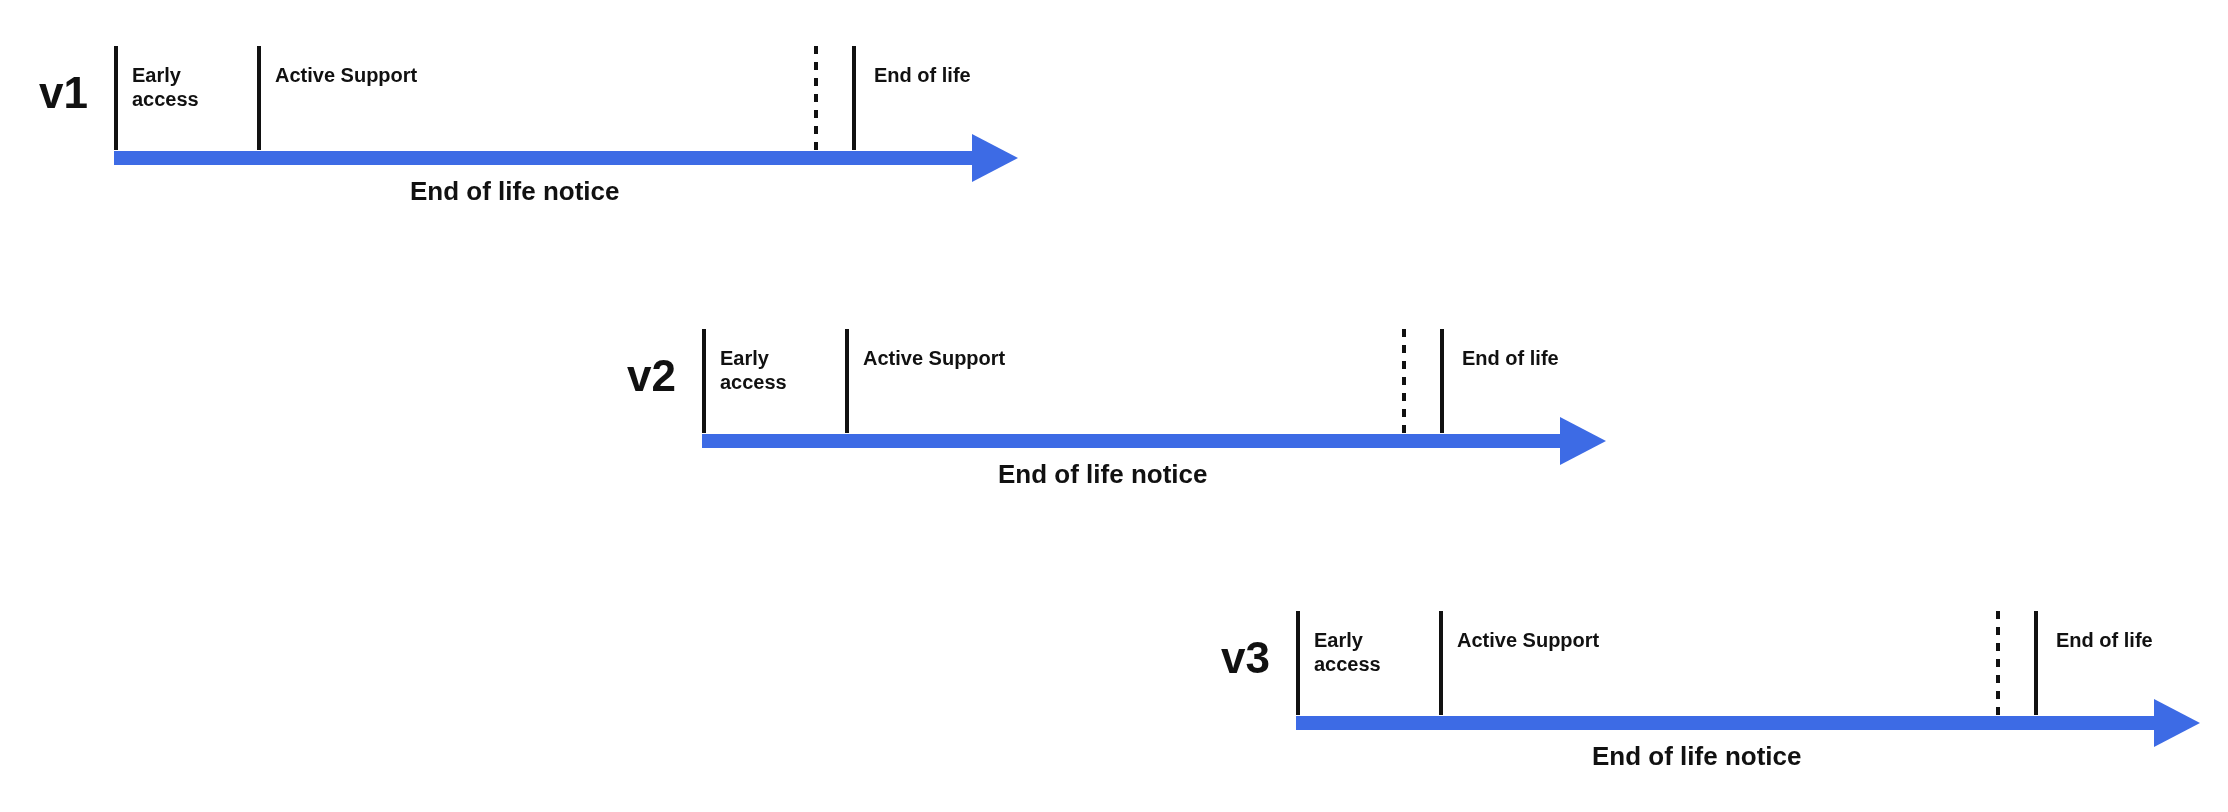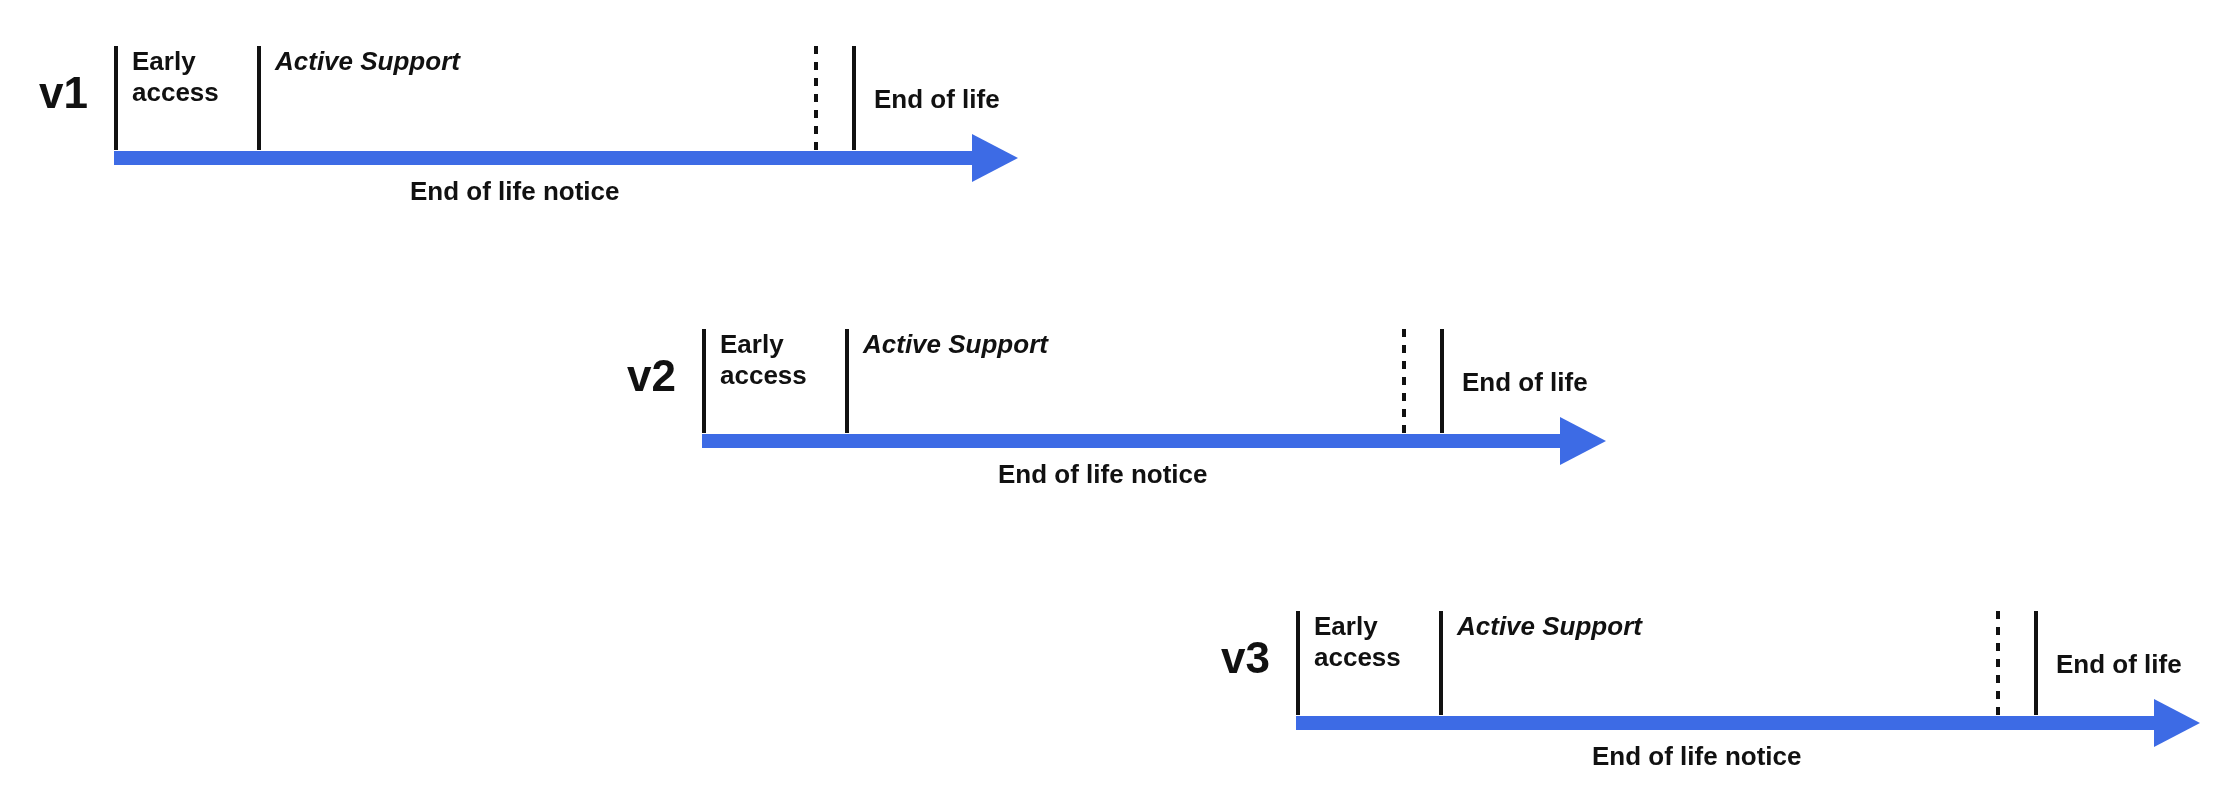--- a/index.html
+++ b/index.html
@@ -20,26 +20,26 @@
   }
   .tick{position:absolute;top:0;width:4px;height:104px;background:var(--text-color);}
   .tick.start{left:0;}
   .tick.t2{left:143px;}
   .tick.eol{left:738px;}
   .dashed{
     position:absolute;top:0;left:700px;width:4px;height:104px;
     background:repeating-linear-gradient(to bottom, var(--text-color) 0 8px, transparent 8px 16px);
   }
   .label{
-    position:absolute;top:0;font-size:26px;font-weight:700;
+    position:absolute;top:18px;font-size:20px;font-weight:700;
     line-height:1.18;color:var(--text-color);white-space:nowrap;
   }
   .label.early{left:18px;width:100px;white-space:normal;}
-  .label.active{left:161px;font-style:italic;}
-  .label.eol-label{left:760px;margin-top:38px;}
+  .label.active{left:161px;}
+  .label.eol-label{left:760px;}
   .shaft{
     position:absolute;top:105px;left:0;width:862px;height:14px;
     background:var(--arrow-color);
   }
   .head{
     position:absolute;top:88px;left:858px;width:0;height:0;
     border-top:24px solid transparent;
     border-bottom:24px solid transparent;
     border-left:46px solid var(--arrow-color);
   }

